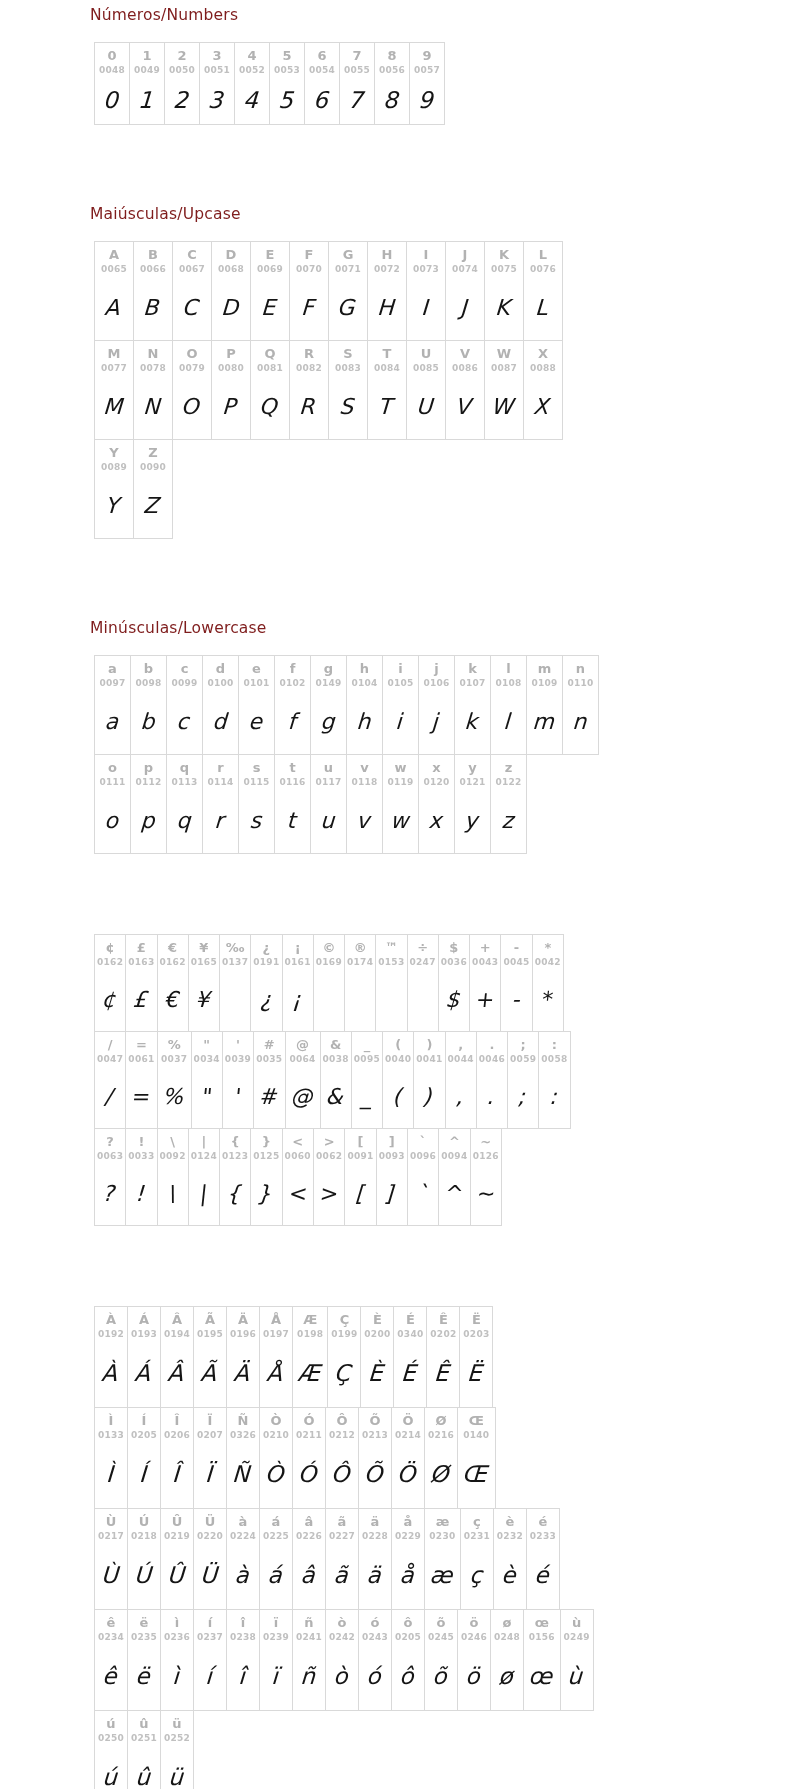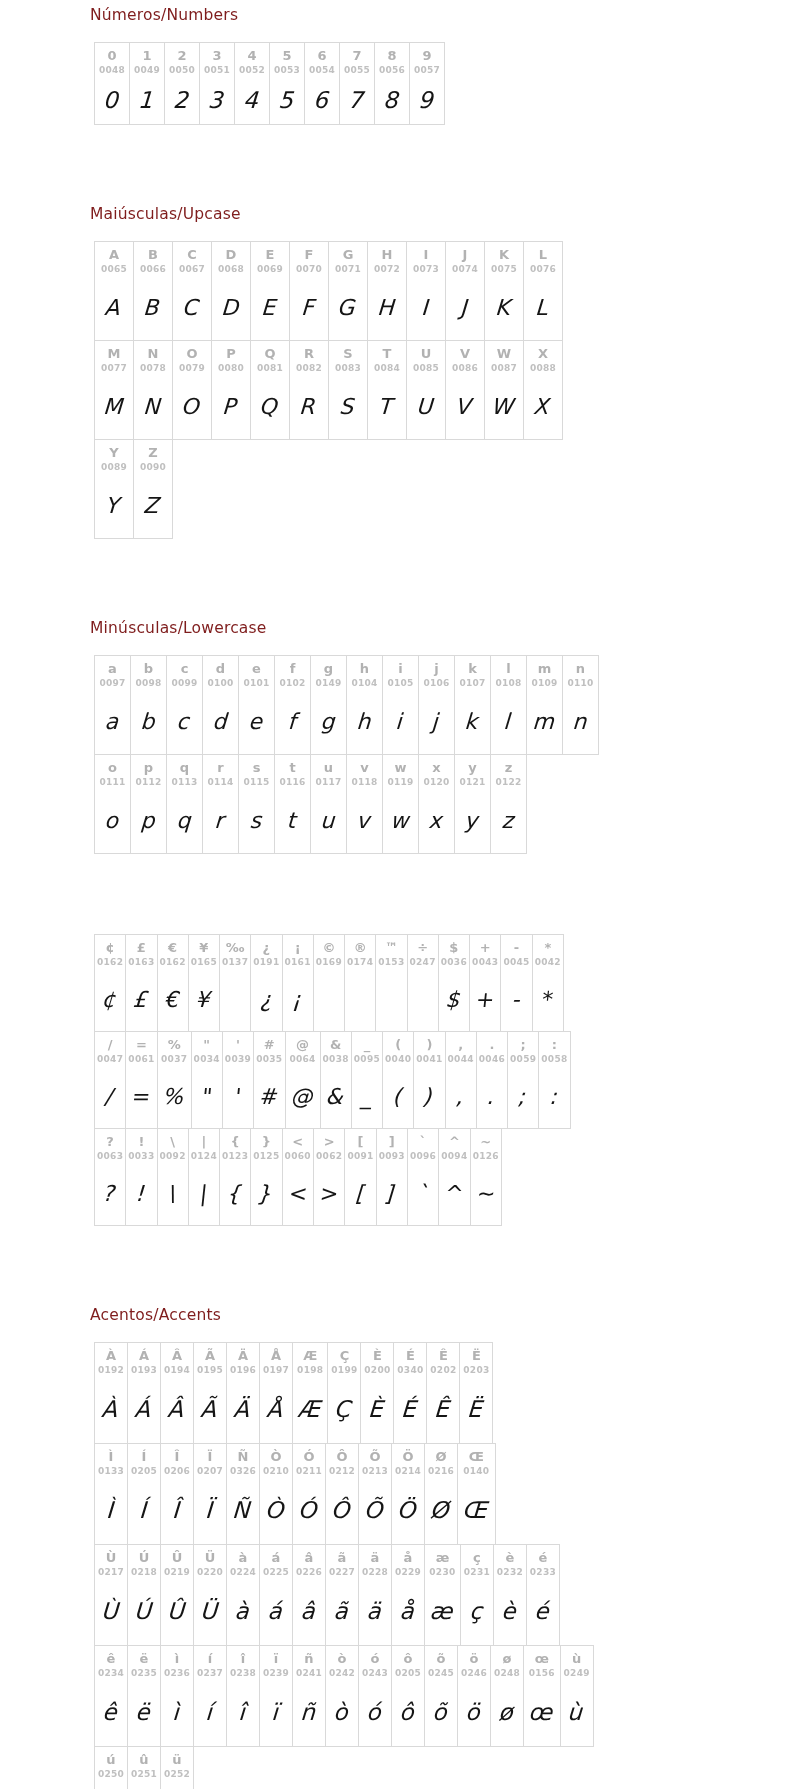--- a/index.html
+++ b/index.html
@@ -1019,21 +1019,20 @@
                 <div class="ref-code">0126</div>
               </div>
               <div class="glyph-area">
                 <span class="glyph">~</span>
               </div>
             </div>
           </div>
         </div>
       </section>
       <section class="section sec-accents">
-        <h2 class="section-title">Acentos/Accents</h2>
         <div class="grid">
           <div class="row">
             <div class="cell">
               <div class="ref">
                 <div class="ref-char">À</div>
                 <div class="ref-code">0192</div>
               </div>
               <div class="glyph-area">
                 <span class="glyph">À</span>
               </div>

